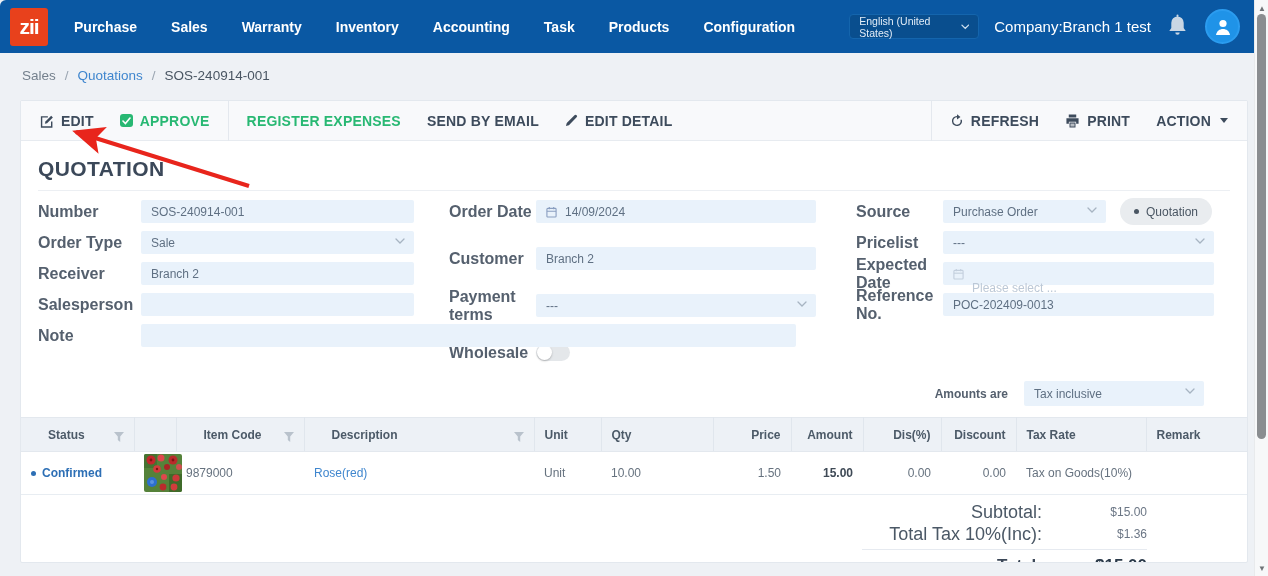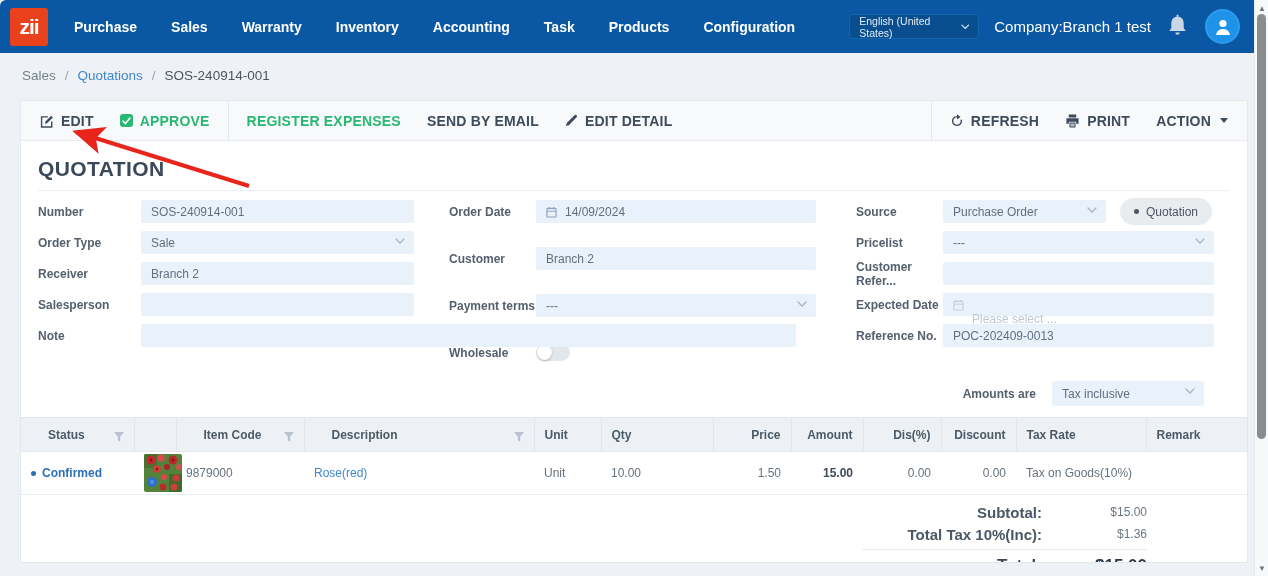--- a/index.html
+++ b/index.html
@@ -48,42 +48,42 @@
 
   
   .page-title { margin:16px 0 0 17px; font-size:21px; font-weight:700; color:#3b4859; letter-spacing:.4px; }
   .title-rule { border-bottom:1px solid #eceff3; margin:9px 17px 0 17px; }
   .form-grid { display:flex; padding:0 17px; margin-top:9px; }
   .fcol { display:flex; flex-direction:column; gap:8px; }
   .fcol1 { width:376px; }
   .fcol2 { width:367px; margin-left:35px;gap:24px; }
   .fcol3 { width:358px; margin-left:40px; }
   .frow { display:flex; align-items:center; height:23px; }
-  .flabel { font-size:12px; font-weight:600; color:#55606e; flex:none; }
+  .flabel { font-size:16px; font-weight:600; color:#55606e; flex:none; }
   .fcol1 .flabel { width:103px; }
   .fcol2 .flabel, .fcol3 .flabel { width:87px; }
   .finput { flex:1; height:23px; background:#e9f2fb; border-radius:2px; font-size:12px; color:#5f7083;
             display:flex; align-items:center; padding:0 10px; position:relative; cursor:text; }
   .fselect { cursor:pointer;text-align:center; }
   .chev { position:absolute; right:9px; top:7px; }
   .wide { flex:none; width:655px; z-index:2; }
   .cal { margin-right:8px; display:flex; }
   .placeholder { color:#bcc8d6;margin-top:28px; }
   .src-select { flex:none; width:163px; }
   .badge { display:inline-flex; align-items:center; gap:7px; background:#e9ecef; border-radius:14px; height:27px;
            padding:0 14px; font-size:12px; color:#4a5663; margin-left:14px; white-space:nowrap; }
   .badge .dot { width:5px; height:5px; border-radius:50%; background:#4a5663; }
   .toggle { width:34px; height:17px; border-radius:9px; background:#e4e7ea; position:relative; cursor:pointer; flex:none; }
   .toggle .knob { position:absolute; left:1px; top:1px; width:15px; height:15px; border-radius:50%; background:#fff;
                   box-shadow:0 1px 2px rgba(0,0,0,.25); }
 
   
   .amounts-row { display:flex; align-items:center; justify-content:flex-end; margin:17px 43px 0 0; gap:16px; }
   .amounts-label { font-size:12px; font-weight:600; color:#55606e; }
-  .amounts-select { width:152px; height:25px; background:#e9f2fb; border-radius:2px; font-size:12px; color:#5f7083;
+  .amounts-select { width:180px; height:25px; background:#e9f2fb; border-radius:2px; font-size:12px; color:#5f7083;
                     display:flex; align-items:center; padding:0 10px; position:relative; cursor:pointer; }
 
   
   table.items { width:100%; border-collapse:collapse; margin-top:11px; table-layout:fixed; }
   table.items thead th { background:#edf1f6; height:34px; font-size:12px; font-weight:600; color:#4c5a68;
                          text-align:left; padding:0 10px; border-top:1px solid #e3e8ee; border-bottom:1px solid #e3e8ee;
                          border-right:1px solid #e0e6ed; }
   table.items thead th:last-child { border-right:none; }
   table.items thead th.num { text-align:right; }
   .th-flex { display:flex; align-items:flex-end; justify-content:space-between;margin-left:17px; }
@@ -92,21 +92,21 @@
   td.num { text-align:right; }
   .status-cell { color:#2d6fb5; font-weight:700; display:flex; align-items:center; gap:6px; }
   .status-cell .sdot { width:5px; height:5px; border-radius:50%; background:#2d6fb5; flex:none; }
   .item-link { color:#3f86ce; cursor:pointer; }
   .amount-bold { font-weight:700; color:#3f4a56; }
   .thumb { width:38px; height:38px; border-radius:2px; overflow:hidden; display:block; cursor:pointer; }
 
   
   .totals { width:285px; margin-left:auto; margin-right:100px; padding-top:6px; }
   .t-row { display:flex; align-items:center; height:22px; }
-  .t-label { flex:1; text-align:right; font-size:15px; font-weight:700; color:#4b5866; }
+  .t-label { flex:1; text-align:right; font-size:18px; font-weight:400; color:#4b5866; }
   .t-value { width:105px; text-align:right; font-size:12px; color:#6b7685; }
   .t-divider { border-bottom:1px solid #e6eaf0; margin:4px 0; }
   .t-row.grand { height:24px; }
   .t-row.grand .t-label { font-size:17px; font-weight:700; color:#3c4858; }
   .t-row.grand .t-value { font-size:17px; font-weight:700; color:#2b3a4a; }
 
   
   .annotation { position:absolute; left:0; top:0; width:1268px; height:576px; pointer-events:none; z-index:50; }
 
   
@@ -314,26 +314,20 @@
         </span>
       </div>
       <div class="frow">
         <span class="flabel">Pricelist</span>
         <div class="finput fselect">
           <span>---</span>
           <svg class="chev" width="10" height="7" viewBox="0 0 10 7">
               <path d="M1 1l4 4 4-4" stroke="#a7b4c2" stroke-width="1.3" fill="none" stroke-linecap="round"></path>
             </svg>
         </div>
-      </div>
-      <div class="frow">
-        <span class="flabel">Customer Refer...</span>
-        <div class="finput">
-            <span></span>
-          </div>
       </div>
       <div class="frow">
         <span class="flabel">Expected Date</span>
         <div class="finput">
           <span class="cal">
             <svg width="11" height="12" viewBox="0 0 12 13">
                 <rect x="1" y="2.5" width="10" height="9.5" rx="1" fill="none" stroke="#c3cfdd" stroke-width="1.2"></rect>
                 <line x1="1" y1="5.6" x2="11" y2="5.6" stroke="#c3cfdd" stroke-width="1.2"></line>
                 <line x1="3.6" y1="1" x2="3.6" y2="3.6" stroke="#c3cfdd" stroke-width="1.2"></line>
                 <line x1="8.4" y1="1" x2="8.4" y2="3.6" stroke="#c3cfdd" stroke-width="1.2"></line>

